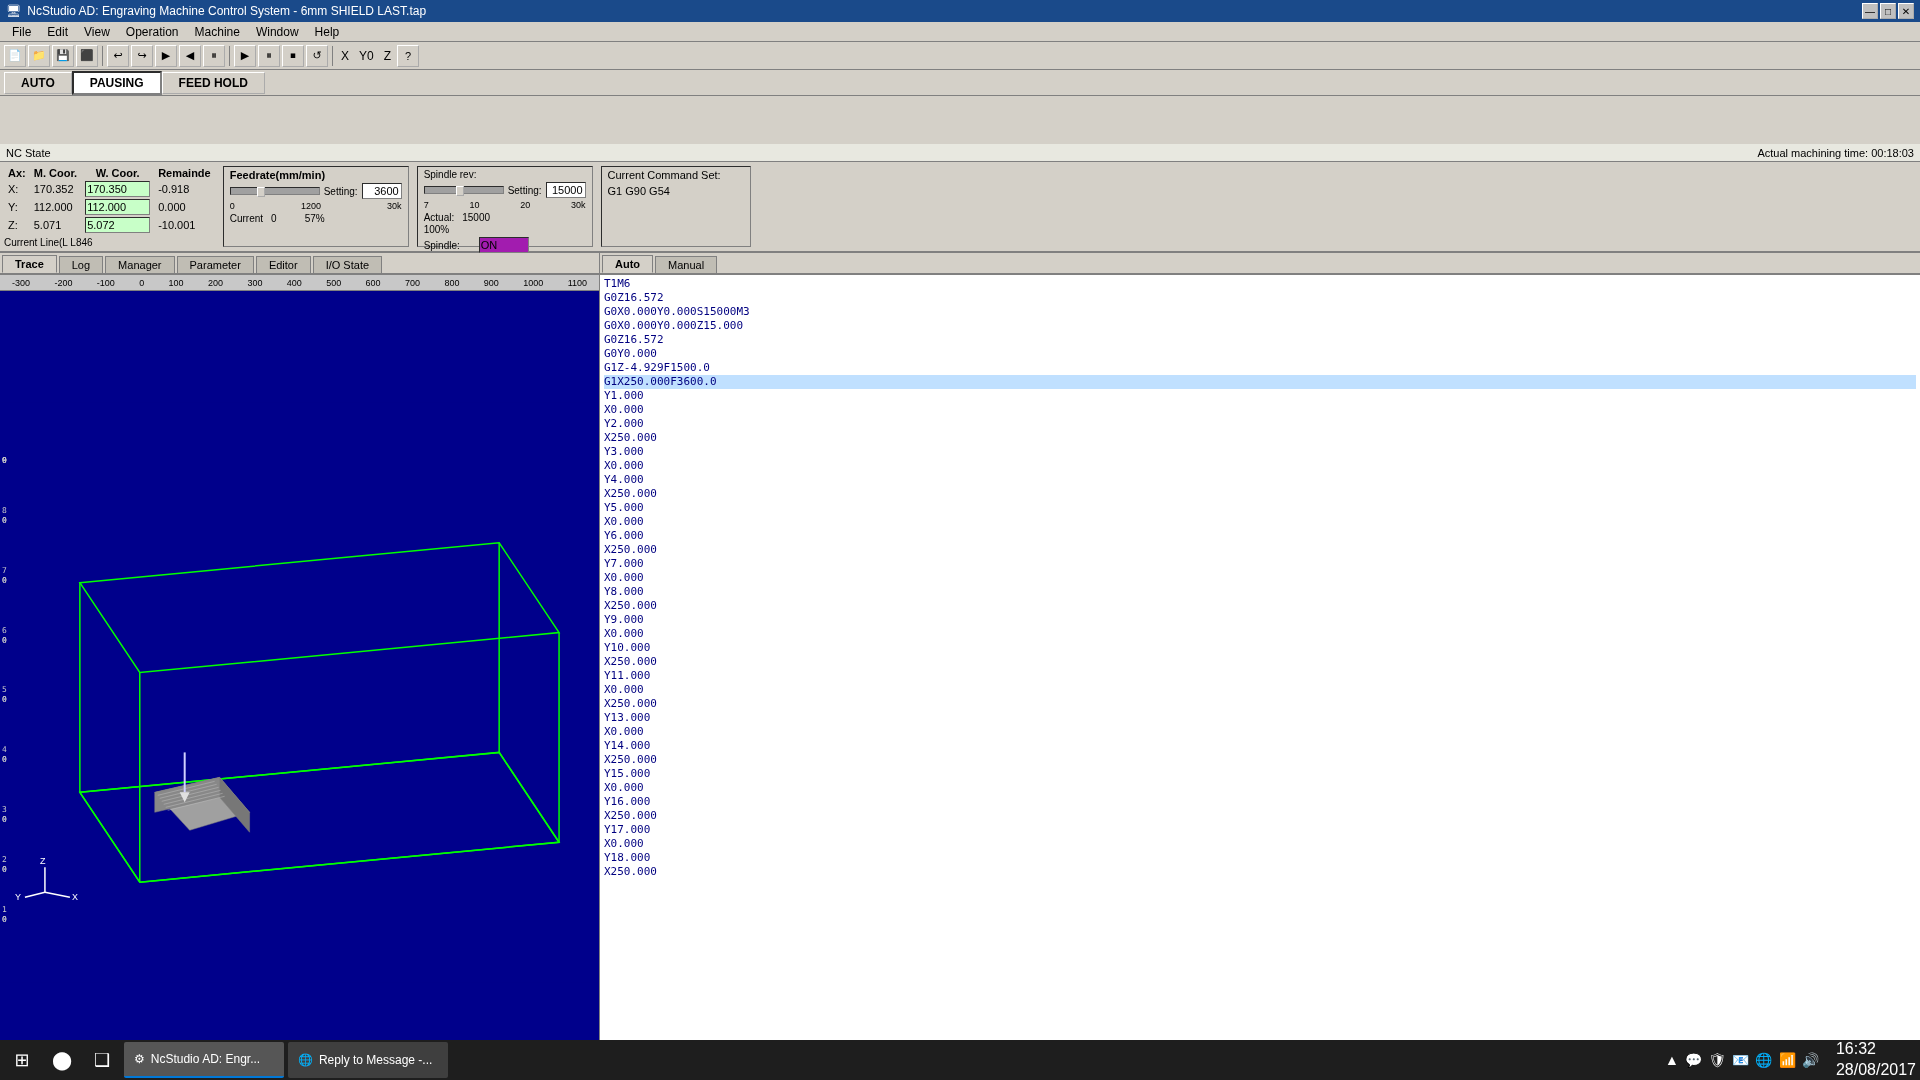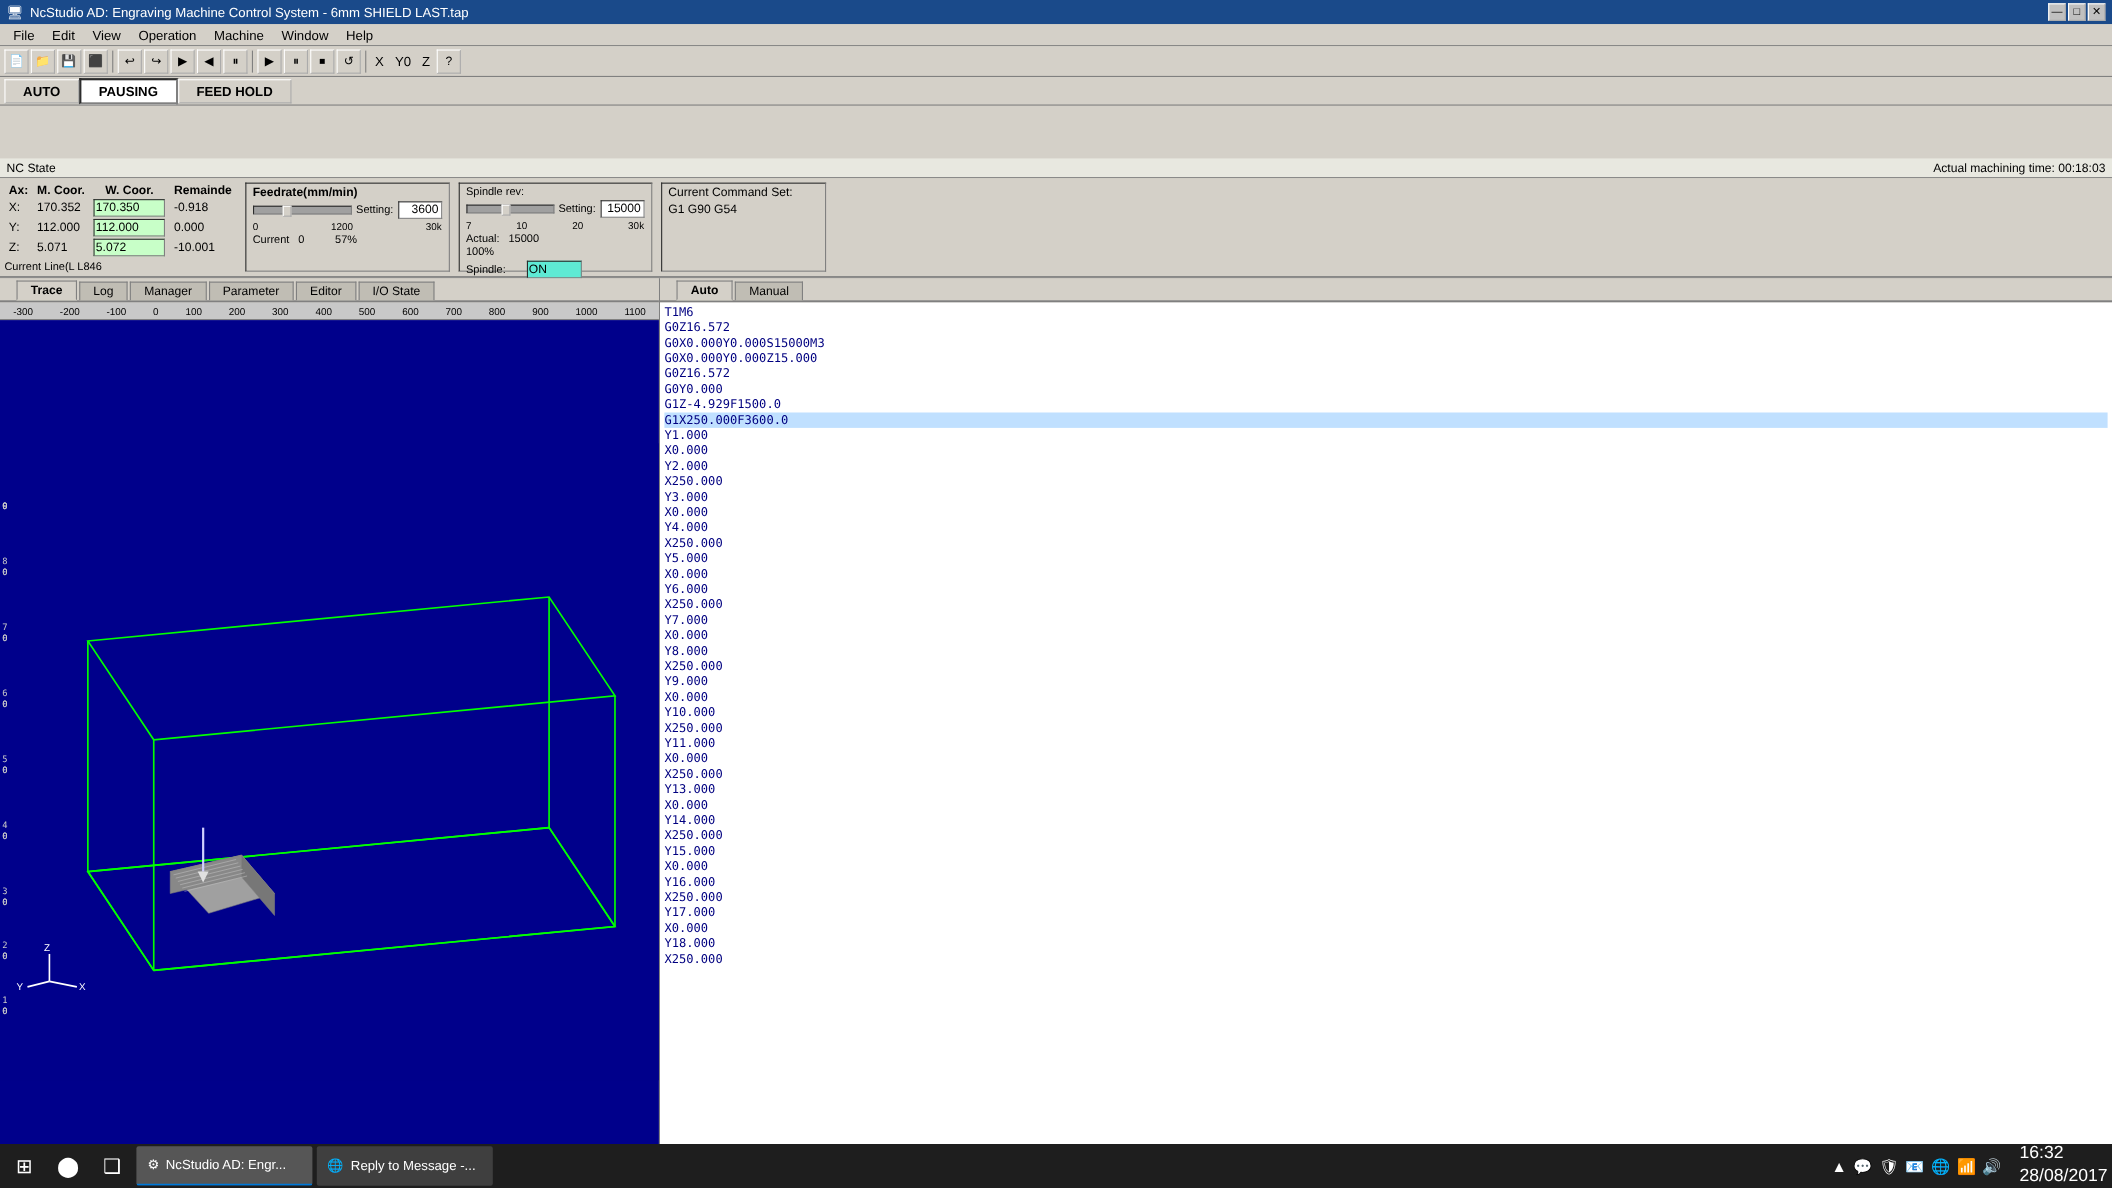--- a/index.html
+++ b/index.html
@@ -182,21 +182,21 @@
       flex-direction: column;
       border-right: 1px solid #808080;
     }
 
     
     .tab-bar {
       background: #d4d0c8;
       display: flex;
       height: 22px;
       align-items: flex-end;
-      padding: 0 15px;
+      padding: 0 2px;
       border-bottom: 2px solid #808080;
     }
     .tab {
       padding: 2px 12px;
       background: #c0bdb4;
       border: 1px solid #808080;
       border-bottom: none;
       font-size: 11px;
       cursor: pointer;
       margin-right: 2px;
@@ -303,21 +303,21 @@
       position: absolute;
       top: 0; left: 0;
       width: 100%;
       height: 100%;
     }
 
     
     #gcode-list::-webkit-scrollbar { width: 16px; }
     #gcode-list::-webkit-scrollbar-track { background: #d4d0c8; }
     #gcode-list::-webkit-scrollbar-thumb { background: #a0a0a0; border: 1px outset #c0c0c0; }
-    .spindle-input { width: 50px; background: #5eead4; border: 1px inset #808080; font-size: 11px; padding: 1px; }
+    .spindle-input { width: 50px; background: #a21caf; border: 1px inset #808080; font-size: 11px; padding: 1px; }
   </style>
 </head>
 <body>
 
 <div id="title-bar">
   <div id="title-bar-left">
     <span>🖥</span>
     <span>NcStudio AD: Engraving Machine Control System  - 6mm SHIELD LAST.tap</span>
   </div>
   <div id="title-bar-right">

